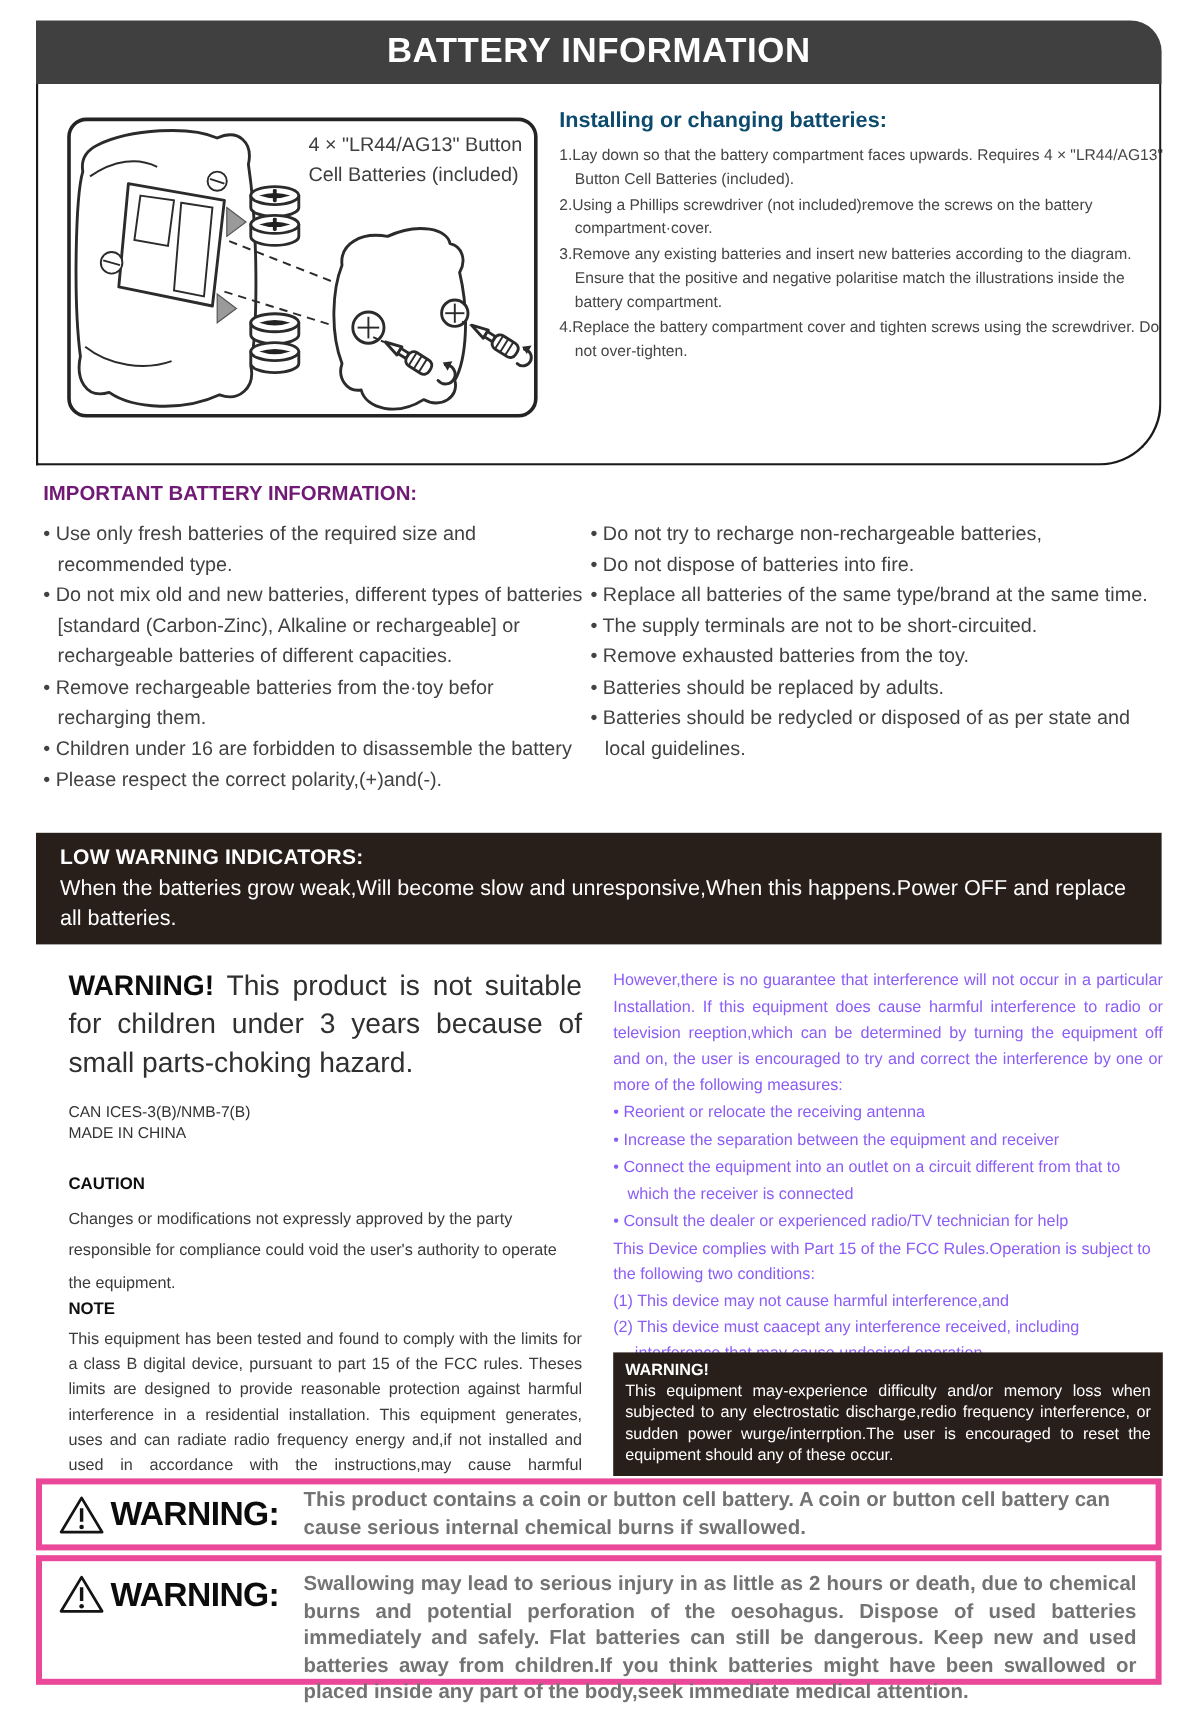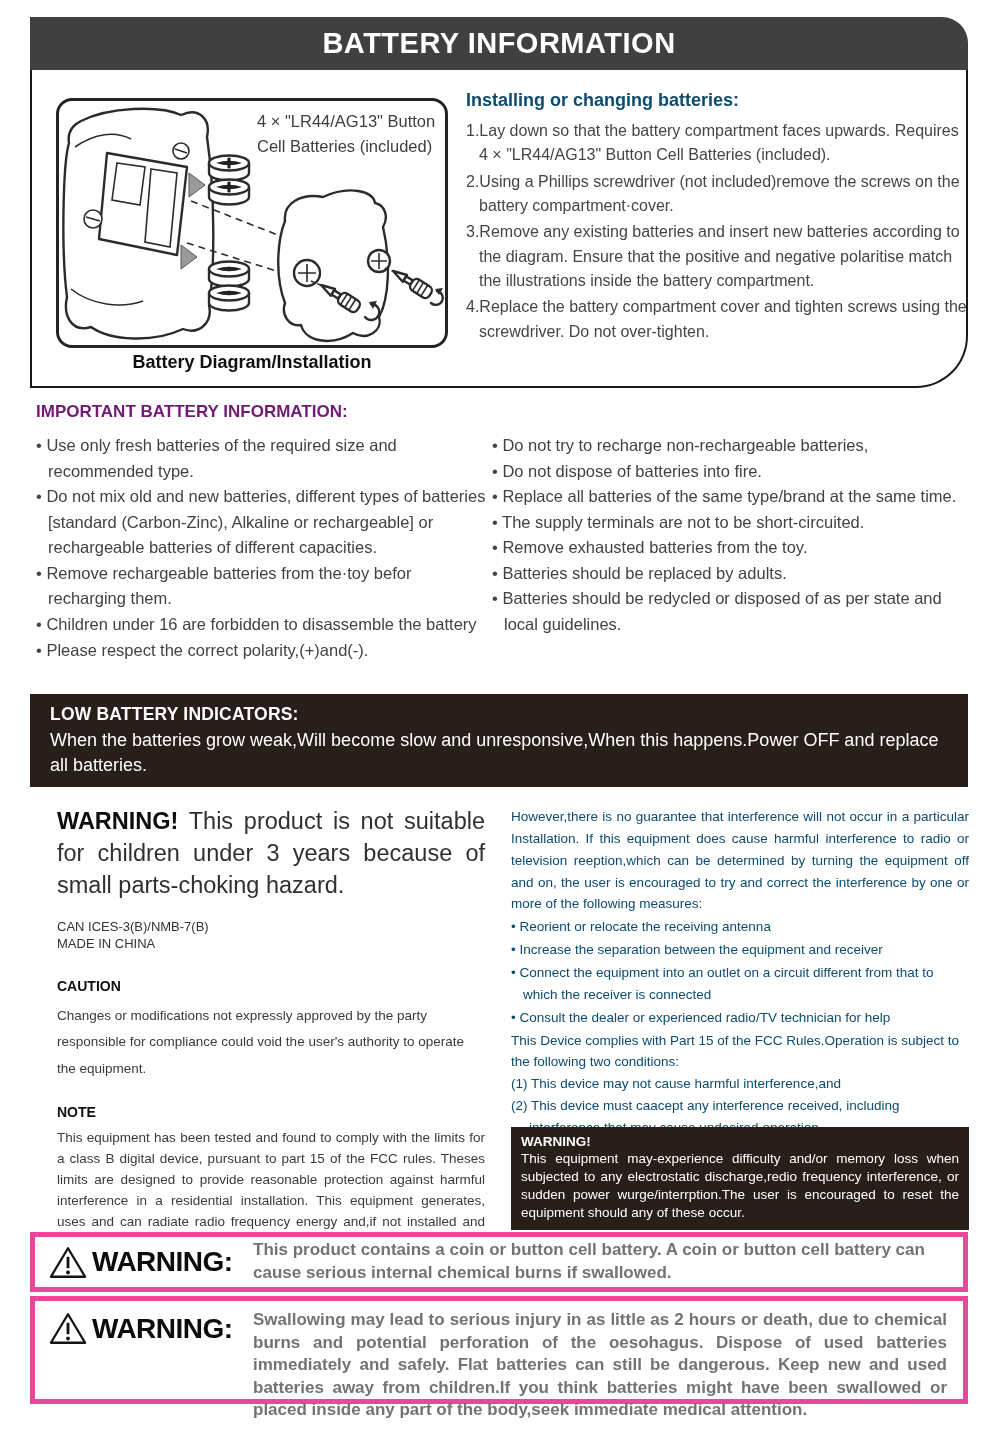--- a/index.html
+++ b/index.html
@@ -32,21 +32,21 @@
     position:absolute;left:198px;top:8px;width:190px;
     font-size:16.5px;line-height:1.5;color:#3e3e3e;
   }
   .diagram-caption{
     position:absolute;left:24px;top:282px;width:392px;text-align:center;
     font-size:18px;font-weight:bold;color:#101010;
   }
   .install-col{position:absolute;left:434px;top:20px;width:506px;}
   .install-col h2{margin:0 0 8px 0;font-size:18px;font-weight:bold;color:#0c4a6e;}
   .install-step{
-    font-size:16px;line-height:1.52;color:#454545;
+    font-size:13px;line-height:1.52;color:#454545;
     padding-left:13px;text-indent:-13px;margin-bottom:2px;
   }
   
   .imp-heading{position:absolute;left:36px;top:402px;font-size:17px;font-weight:bold;color:#701a75;}
   .imp-left{position:absolute;left:36px;top:433px;width:452px;}
   .imp-right{position:absolute;left:492px;top:433px;width:480px;}
   .bullet{
     font-size:16.5px;line-height:1.55;color:#424242;
     padding-left:12px;text-indent:-12px;
   }
@@ -59,24 +59,24 @@
   .low-bar h2{margin:0 0 3px 0;font-size:17.5px;font-weight:bold;letter-spacing:.2px;}
   .low-bar p{margin:0;font-size:18px;line-height:1.4;font-weight:300;}
   
   .bl-col{position:absolute;left:57px;top:806px;width:428px;}
   .warn-para{margin:0;font-size:23.5px;line-height:1.36;color:#303030;text-align:justify;}
   .warn-para b{color:#0d0d0d;}
   .compliance{margin-top:16px;font-size:13px;line-height:1.35;color:#333;}
   .sec-h{margin:0;font-size:14px;font-weight:bold;color:#0f0f0f;}
   .caution-h{margin-top:25px;}
   .caution-b{margin:9px 0 0 0;font-size:13.5px;line-height:1.95;color:#3a3a3a;}
-  .note-h{margin-top:22px;}
+  .note-h{}
   .note-b{margin:8px 0 0 0;font-size:13.5px;line-height:1.55;color:#3a3a3a;text-align:justify;}
   
-  .br-col{position:absolute;left:511px;top:806px;width:458px;font-size:13.5px;line-height:1.62;color:#0c4a6e;}
+  .br-col{position:absolute;left:511px;top:806px;width:458px;font-size:13.5px;line-height:1.62;color:#8b5cf6;}
   .br-col .intro{margin:0;text-align:justify;}
   .rc-bullet{padding-left:12px;text-indent:-12px;margin-top:1px;}
   .rc-bullet::before{content:"• ";}
   .fcc{margin:1px 0 0 0;}
   .cond{padding-left:18px;text-indent:-18px;}
   .esd-box{
     position:absolute;left:511px;top:1127px;width:458px;box-sizing:border-box;
     background:#281e1a;color:#fff;padding:7px 10px 8px 10px;
   }
   .esd-box h3{margin:0;font-size:13.5px;font-weight:bold;}
@@ -182,21 +182,20 @@
         <path class="ln" d="M306,216 a8,8 0 1 0 6,-13" fill="none"></path>
         <polygon points="310,201 318,200 314,208" fill="#2b2b2b"></polygon>
         <path class="ln" d="M372,202 a7,7 0 1 0 6,-12" fill="none"></path>
         <polygon points="376,188 384,187 380,194" fill="#2b2b2b"></polygon>
       </svg>
       <div class="diagram-label">
         <div>4 × "LR44/AG13" Button</div>
         <div>Cell Batteries (included)</div>
       </div>
     </div>
-    <div class="diagram-caption">Battery Diagram/Installation</div>
 
     <div class="install-col">
       <h2>Installing or changing  batteries:</h2>
       <div class="install-step">1.Lay down so that the battery compartment faces upwards. Requires 4 × "LR44/AG13" Button Cell Batteries (included).</div>
       <div class="install-step">2.Using a Phillips screwdriver (not included)remove the screws on the battery compartment·cover.</div>
       <div class="install-step">3.Remove any existing batteries and insert new batteries according to the diagram. Ensure that the positive and negative polaritise match the illustrations inside the battery compartment.</div>
       <div class="install-step">4.Replace the battery compartment cover and tighten screws using the screwdriver. Do not over-tighten.</div>
     </div>
   </div>
 
@@ -212,21 +211,21 @@
     <div class="bullet">Do not try to recharge non-rechargeable batteries,</div>
     <div class="bullet">Do not dispose of batteries into fire.</div>
     <div class="bullet">Replace all batteries of the same type/brand at the same time.</div>
     <div class="bullet">The supply terminals are not to be short-circuited.</div>
     <div class="bullet">Remove exhausted batteries from the toy.</div>
     <div class="bullet">Batteries should be replaced by adults.</div>
     <div class="bullet">Batteries should be redycled or disposed of as per state and local guidelines.</div>
   </div>
 
   <div class="low-bar">
-    <h2>LOW BATTERY INDICATORS:</h2>
+    <h2>LOW WARNING INDICATORS:</h2>
     <p>When the batteries grow weak,Will become slow and unresponsive,When this happens.Power OFF and replace all batteries.</p>
   </div>
 
   <div class="bl-col">
     <p class="warn-para"><b>WARNING!</b><span> This product is not suitable for children under 3 years because of small parts-choking hazard.</span></p>
     <div class="compliance">
       <div>CAN ICES-3(B)/NMB-7(B)</div>
       <div>MADE IN CHINA</div>
     </div>
     <h3 class="sec-h caution-h">CAUTION</h3>

